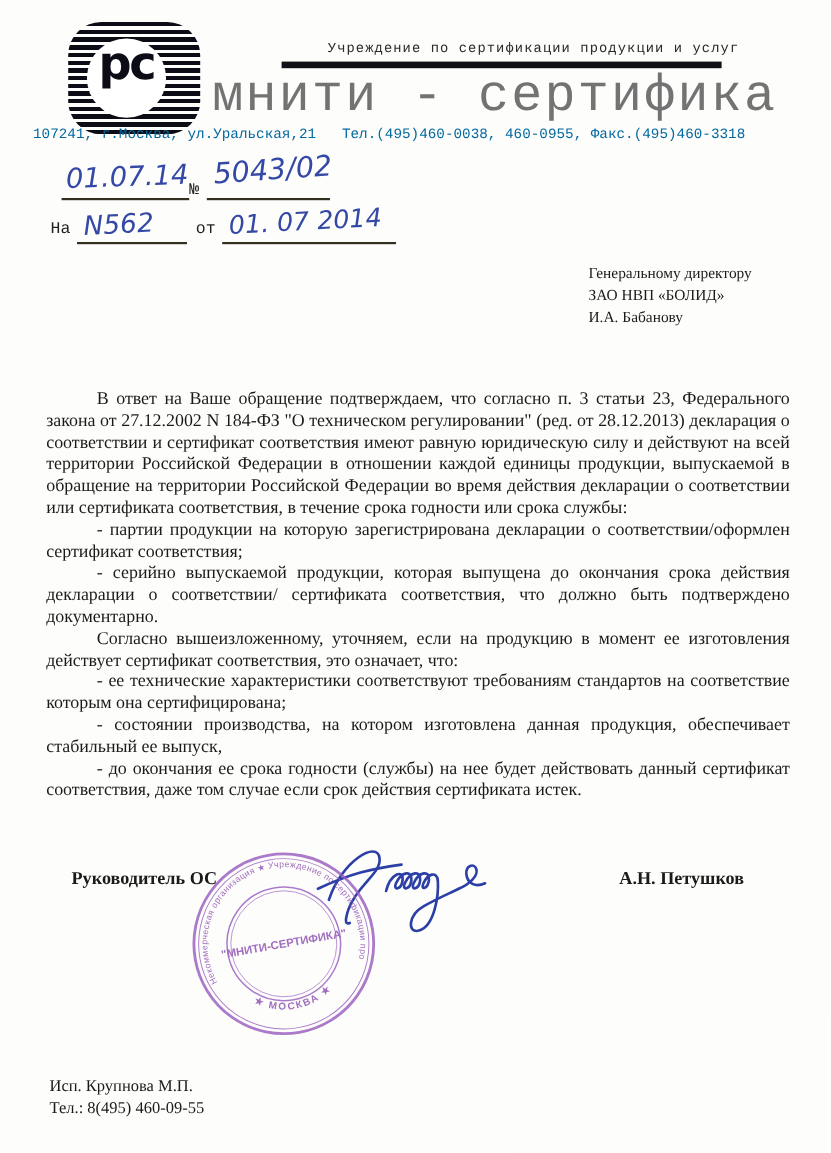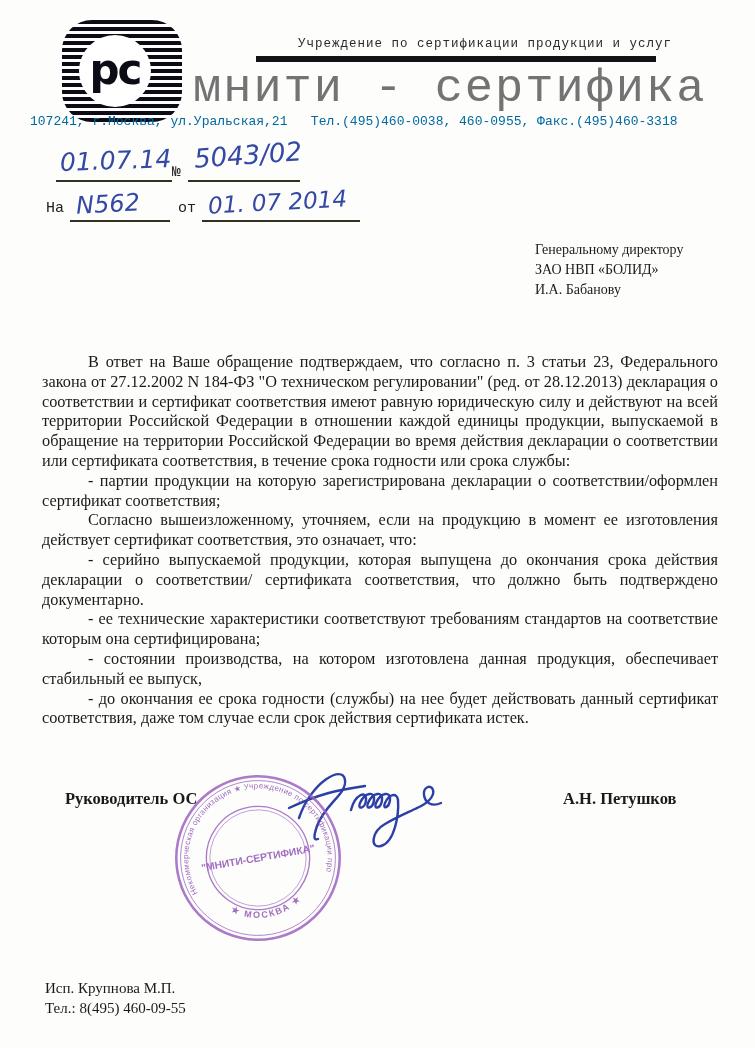--- a/index.html
+++ b/index.html
@@ -13,21 +13,21 @@
   .logo {
     position:absolute; left:62px; top:20px; width:120px; height:102px;
   }
   .logo-screen {
     width:100%; height:100%; border-radius:30px; position:relative;
     background:repeating-linear-gradient(180deg,#0c0c16 0px,#0c0c16 4px,#fdfdfb 4px,#fdfdfb 7px);
   }
   .logo-circle {
     position:absolute; left:17px; top:15px; width:72px; height:72px;
     background:#ffffff; border-radius:50%;
-    display:flex; align-items:center; justify-content:center;
+    display:flex; align-items:flex-start; justify-content:center;
   }
   .logo-letters {
     font-family:"DejaVu Sans", sans-serif; font-weight:bold;
     font-size:42px; color:#0c0c16; letter-spacing:-2px; transform:translateY(-2px);
   }
   .tagline {
     position:absolute; left:298px; top:37px; width:360px;
     font-family:"Liberation Mono", monospace; 
     font-size:12.5px; letter-spacing:1px; color:#2a2a2a; white-space:pre;
   }
@@ -116,22 +116,22 @@
 
   <div class="recipient">
     <div>Генеральному директору</div>
     <div>ЗАО НВП «БОЛИД»</div>
     <div>И.А. Бабанову</div>
   </div>
 
   <div class="body-text">
     <p>В ответ на Ваше обращение подтверждаем, что согласно п. 3 статьи 23, Федерального закона от 27.12.2002 N 184-ФЗ "О техническом регулировании" (ред. от 28.12.2013) декларация о соответствии и сертификат соответствия имеют равную юридическую силу и действуют на всей территории Российской Федерации в отношении каждой единицы продукции, выпускаемой в обращение на территории Российской Федерации во время действия декларации о соответствии или сертификата соответствия, в течение срока годности или срока службы:</p>
     <p>- партии продукции на которую зарегистрирована декларации о соответствии/оформлен сертификат соответствия;</p>
+    <p>- серийно выпускаемой продукции, которая выпущена до окончания срока действия декларации о соответствии/ сертификата соответствия, что должно быть подтверждено документарно.</p>
     <p>Согласно вышеизложенному, уточняем, если на продукцию в момент ее изготовления действует сертификат соответствия, это означает, что:</p>
-    <p>- серийно выпускаемой продукции, которая выпущена до окончания срока действия декларации о соответствии/ сертификата соответствия, что должно быть подтверждено документарно.</p>
     <p>- ее технические характеристики соответствуют требованиям стандартов на соответствие которым она сертифицирована;</p>
     <p>- состоянии производства, на котором изготовлена данная продукция, обеспечивает стабильный ее выпуск,</p>
     <p>- до окончания ее срока годности (службы) на нее будет действовать данный сертификат соответствия, даже  том случае если срок действия сертификата истек.</p>
   </div>
 
   <div class="sig-role">Руководитель ОС</div>
   <div class="sig-name">А.Н. Петушков</div>
 
   <svg class="signature-svg" width="175" height="105" viewBox="0 0 175 105">
     <g fill="none" stroke="#2c3fa6" stroke-width="2.4" stroke-linecap="round">

